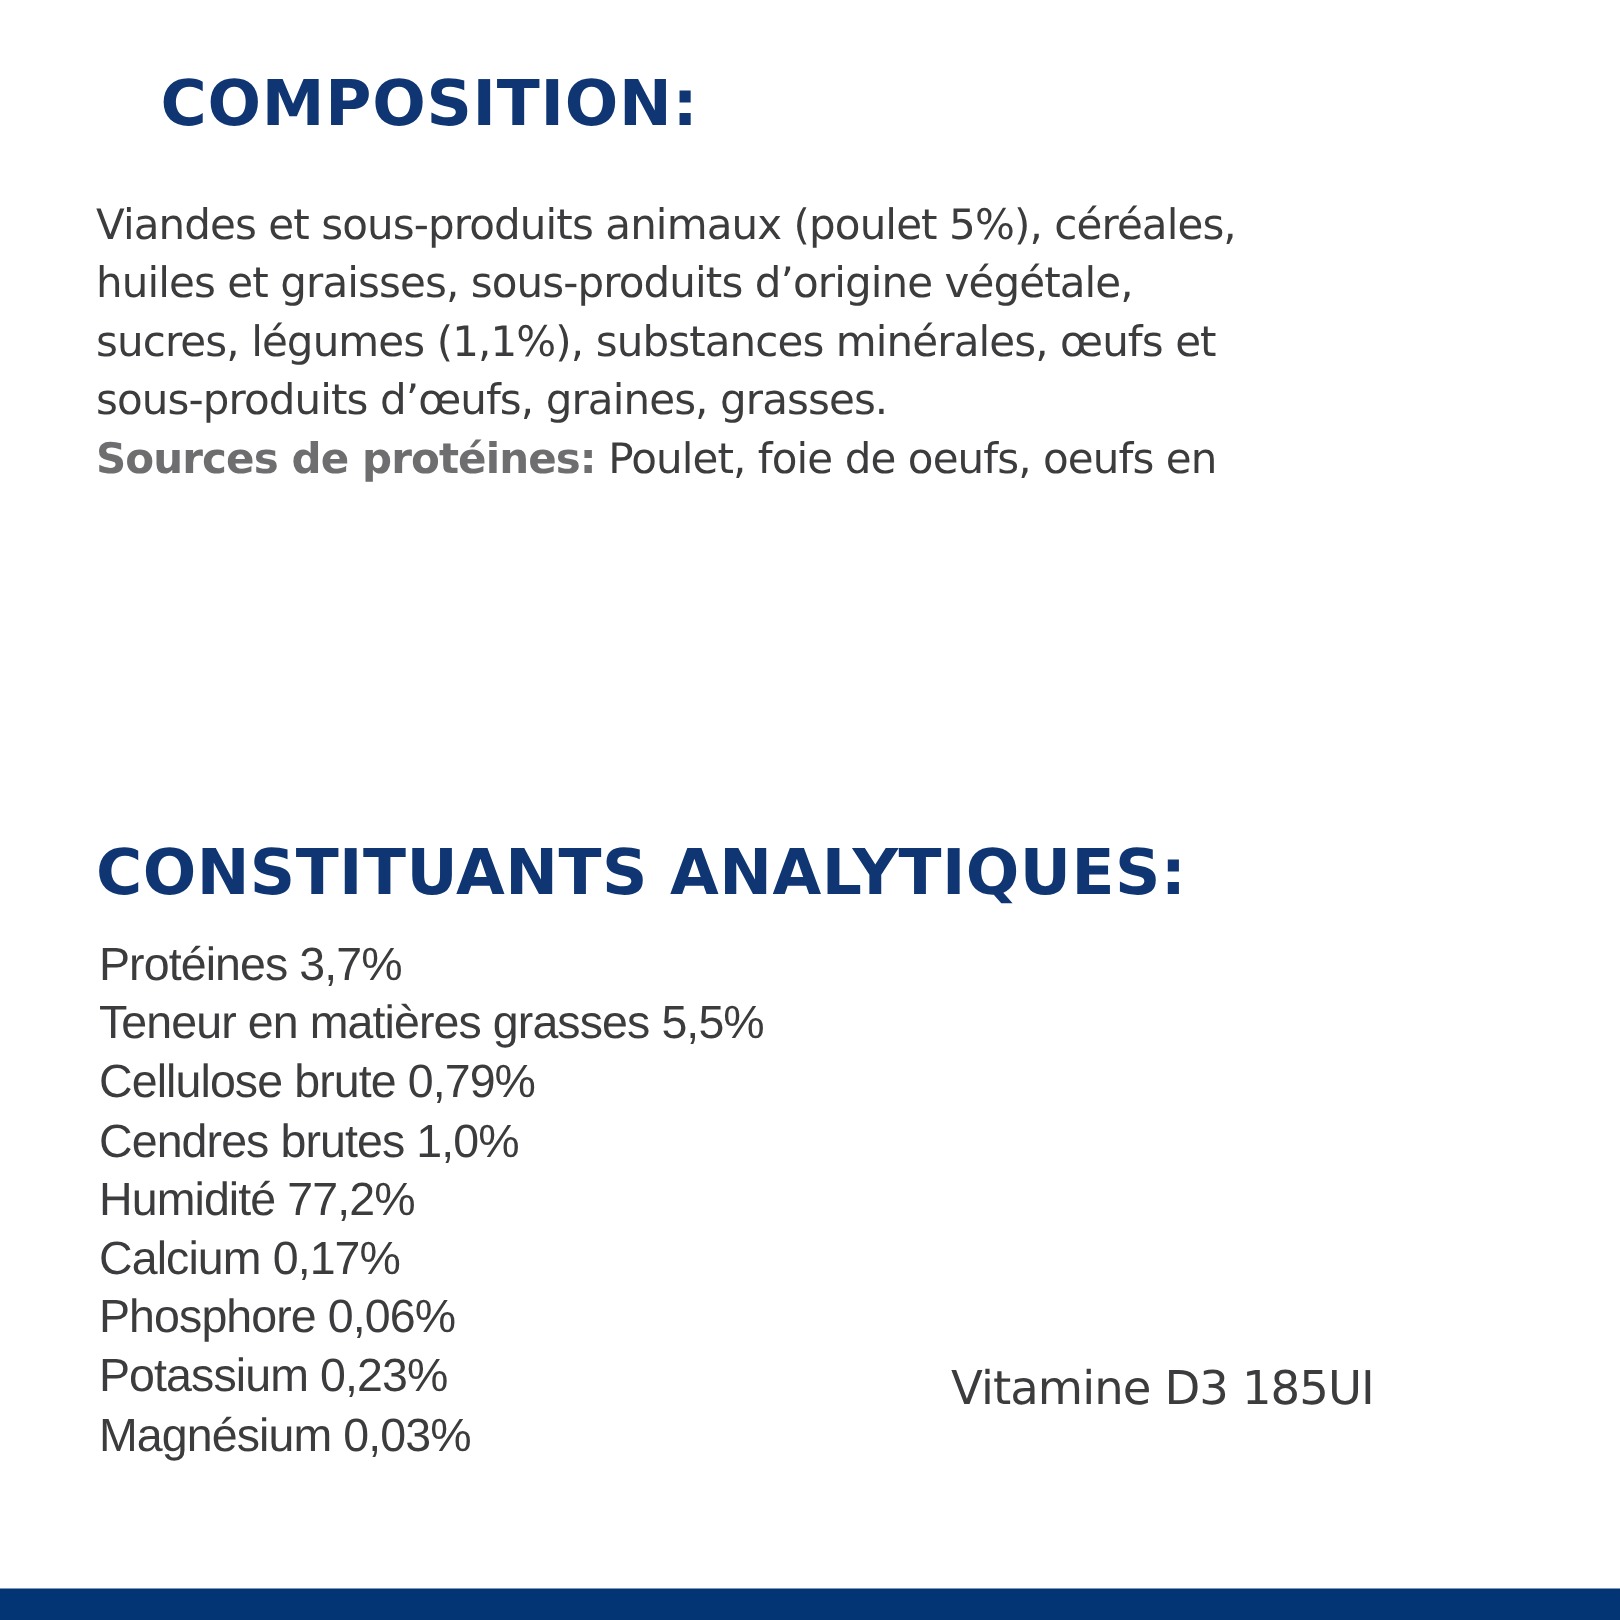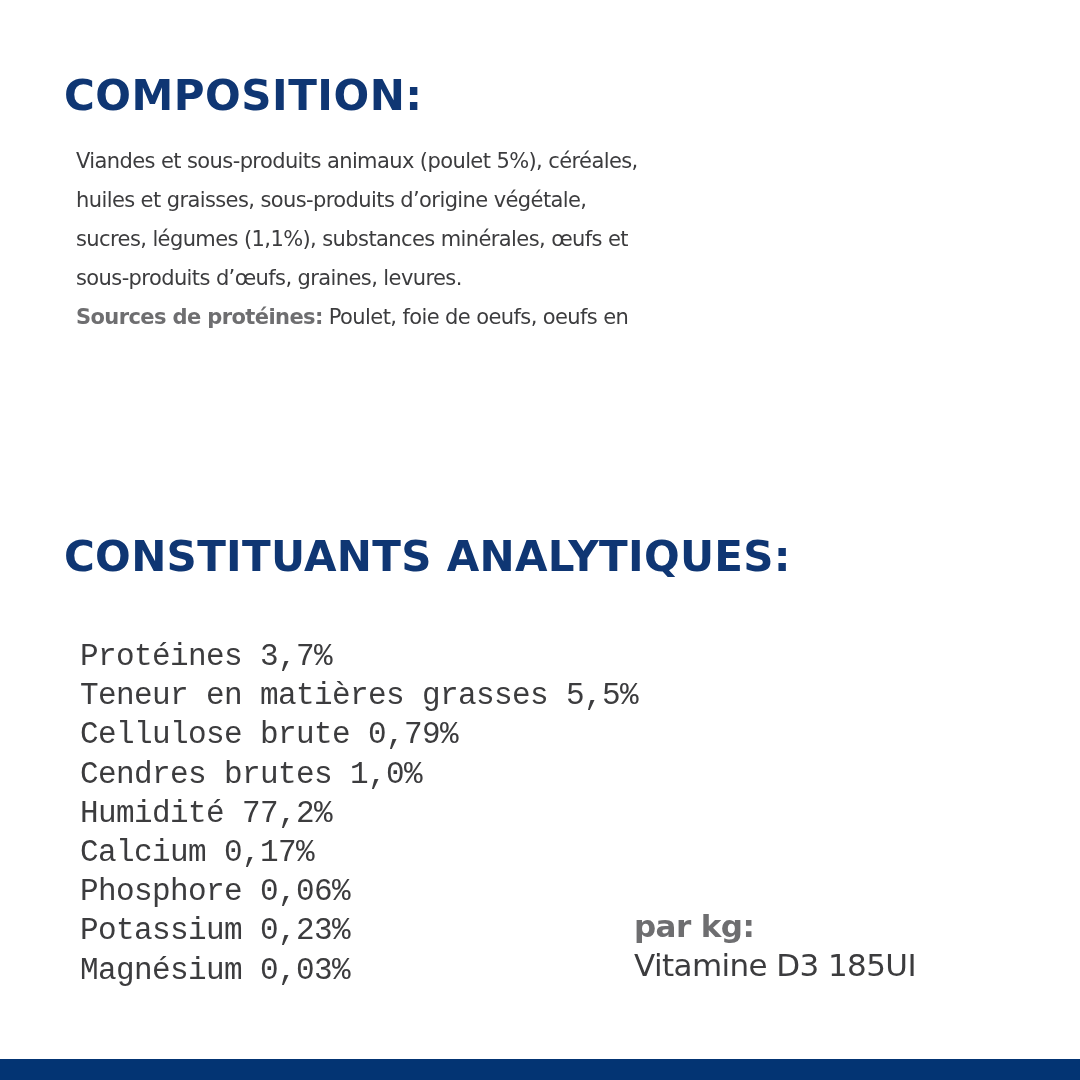--- a/index.html
+++ b/index.html
@@ -5,33 +5,33 @@
   html, body { margin: 0; padding: 0; }
   body {
     width: 1080px; height: 1080px; background: #ffffff; position: relative; overflow: hidden;
     font-family: "DejaVu Sans", sans-serif;
   }
   .heading {
     position: absolute; left: 64px; margin: 0;
     color: #0f3673; font-weight: bold; font-size: 42px; letter-spacing: 0.5px;
     font-family: "DejaVu Sans", sans-serif;
   }
-  #h-composition { top: 71px; }
-  #h-analytics { top: 532px; letter-spacing: 0.3px; }
+  #h-composition { top: 44px; margin-left: 43px; }
+  #h-analytics { top: 557px; letter-spacing: 0.3px; }
   .comp-text {
     position: absolute; left: 64px; top: 130px; width: 1000px;
-    color: #3c3c3e; font-size: 21px; line-height: 39px; margin: 12px;
+    color: #3c3c3e; font-size: 28px; line-height: 39px; margin: 0;
     font-family: "DejaVu Sans", sans-serif; letter-spacing: -0.6px;
   }
   .comp-text .line { display: block; white-space: nowrap; }
   .bold-label { font-weight: bold; color: #6e6e70; }
   .analytics-list {
-    position: absolute; left: 66px; top: 623px; margin: 14px; padding: 0; list-style: none;
+    position: absolute; left: 66px; top: 623px; margin: 0; padding: 0; list-style: none;
     color: #3c3c3e; font-size: 31px; line-height: 39.2px;
-    font-family: Liberation Mono, monospace; letter-spacing: -0.6px;
+    font-family: Liberation Sans, sans-serif; letter-spacing: -0.6px;
   }
   .analytics-list li { white-space: nowrap; }
   .perkg {
     position: absolute; left: 634px; top: 907px;
     color: #3c3c3e; font-size: 31px; line-height: 39px;
     font-family: "DejaVu Sans", sans-serif; letter-spacing: -0.6px;
   }
   .perkg .label { font-weight: bold; color: #6e6e70; display: block; }
   .perkg .item { display: block; white-space: nowrap; }
   .footer-bar {
@@ -40,36 +40,35 @@
 </style>
 </head>
 <body>
 
 <h1 class="heading" id="h-composition">COMPOSITION:</h1>
 
 <p class="comp-text">
   <span class="line">Viandes et sous-produits animaux (poulet 5%), céréales,</span>
   <span class="line">huiles et graisses, sous-produits d’origine végétale,</span>
   <span class="line">sucres, légumes (1,1%), substances minérales, œufs et</span>
-  <span class="line">sous-produits d’œufs, graines, levures.</span>
+  <span class="line">sous-produits d’œufs, graines, grasses.</span>
   <span class="line"><span class="bold-label">Sources de protéines:</span><span> Poulet, foie de oeufs, oeufs en</span></span>
 </p>
 
 <h1 class="heading" id="h-analytics">CONSTITUANTS ANALYTIQUES:</h1>
 
 <ul class="analytics-list">
   <li>Protéines 3,7%</li>
   <li>Teneur en matières grasses 5,5%</li>
   <li>Cellulose brute 0,79%</li>
   <li>Cendres brutes 1,0%</li>
   <li>Humidité 77,2%</li>
   <li>Calcium 0,17%</li>
   <li>Phosphore 0,06%</li>
   <li>Potassium 0,23%</li>
   <li>Magnésium 0,03%</li>
 </ul>
 
 <div class="perkg">
-  <span class="label">par kg:</span>
   <span class="item">Vitamine D3 185UI</span>
 </div>
 
 <div class="footer-bar"></div>
 
 </body></html>

